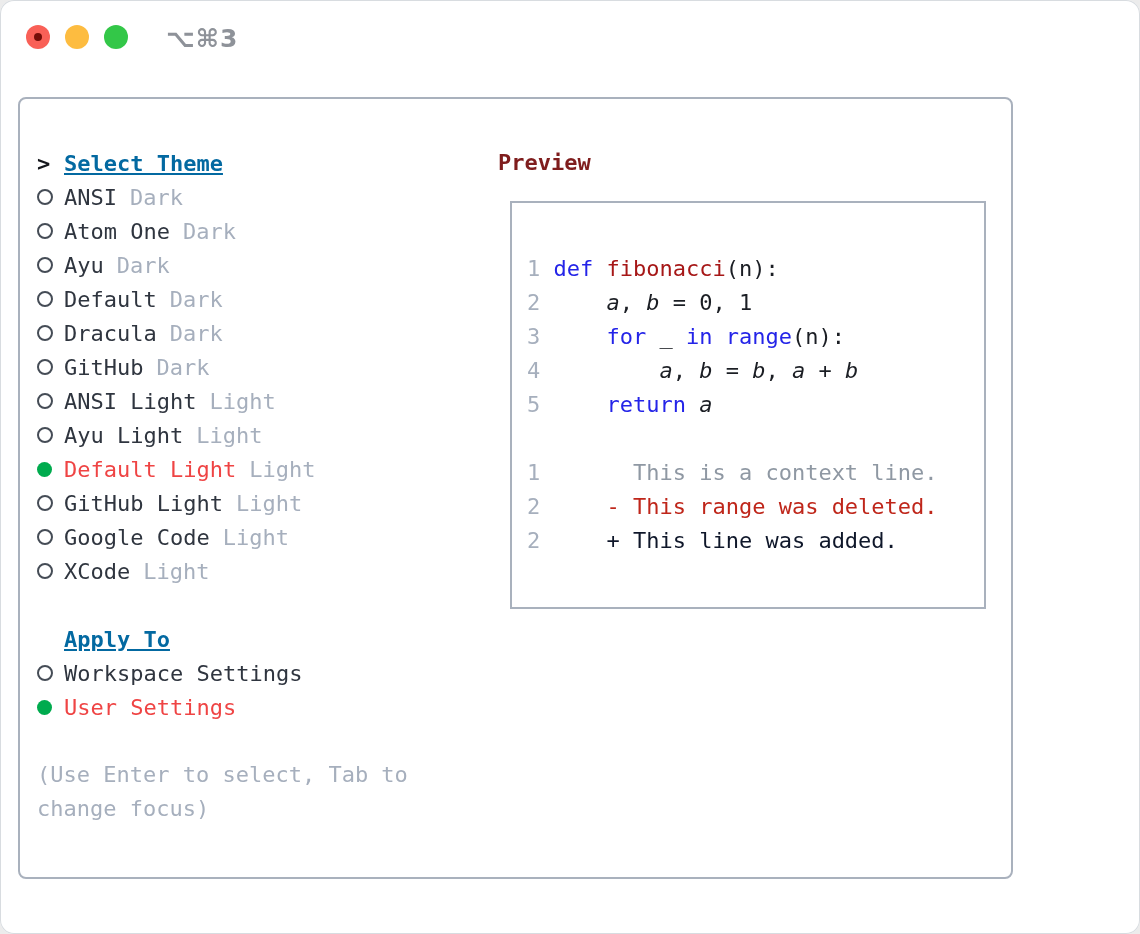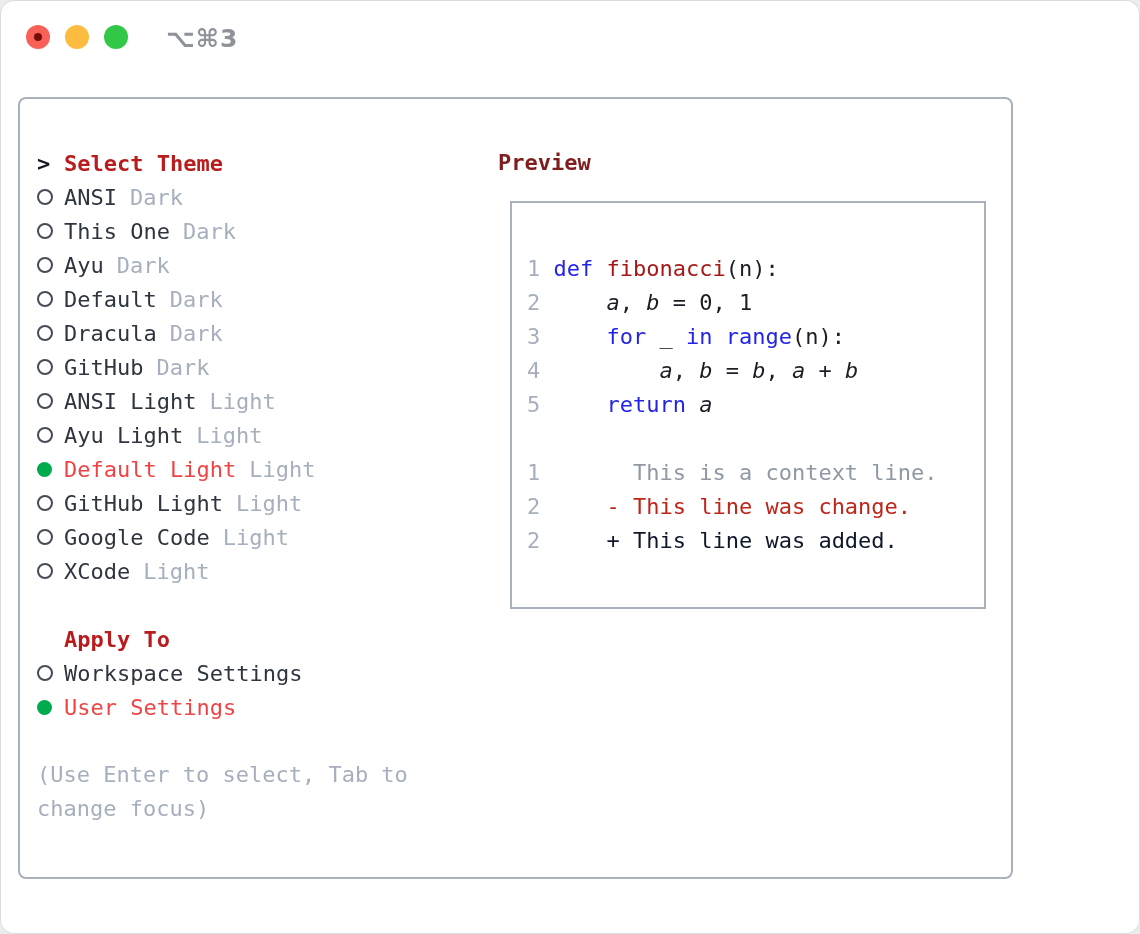--- a/index.html
+++ b/index.html
@@ -32,21 +32,21 @@
   
   .panel{
     position:absolute;left:18px;top:97px;width:995px;height:782px;
     border:2px solid #a9b1bd;border-radius:8px;box-sizing:border-box;
     background:#ffffff;
   }
   .left-col{position:absolute;left:17px;top:47px;width:440px;}
   .row{display:flex;align-items:center;height:34px;font-size:22px;white-space:pre;}
   .marker{width:27px;flex:none;display:flex;align-items:center;}
   .cursor{font-weight:bold;color:#15171c;font-size:22px;}
-  .bold{font-weight:bold;color:#b91c1c;}
+  .bold{font-weight:bold;color:#0369a1;text-decoration:underline;}
   .label{color:#2f353f;}
   .label.sel{color:#ef4444;}
   .tag{color:#a6afbd;margin-left:13px;}
   .circle{
     width:12px;height:12px;border:2px solid #454c56;border-radius:50%;
     box-sizing:content-box;
   }
   .circle.selected{
     width:15px;height:15px;border:none;background:#00ab4e;
   }
@@ -89,21 +89,21 @@
   <div class="panel">
 
     <div class="left-col">
       <div class="row">
         <span class="marker"><span class="cursor">&gt;</span></span>
         <span class="bold">Select Theme</span>
       </div>
 
       <div id="theme-list">
           <div class="row"><span class="marker"><span class="circle"></span></span><span class="label">ANSI</span><span class="tag">Dark</span></div>
-          <div class="row"><span class="marker"><span class="circle"></span></span><span class="label">This One</span><span class="tag">Dark</span></div>
+          <div class="row"><span class="marker"><span class="circle"></span></span><span class="label">Atom One</span><span class="tag">Dark</span></div>
           <div class="row"><span class="marker"><span class="circle"></span></span><span class="label">Ayu</span><span class="tag">Dark</span></div>
           <div class="row"><span class="marker"><span class="circle"></span></span><span class="label">Default</span><span class="tag">Dark</span></div>
           <div class="row"><span class="marker"><span class="circle"></span></span><span class="label">Dracula</span><span class="tag">Dark</span></div>
           <div class="row"><span class="marker"><span class="circle"></span></span><span class="label">GitHub</span><span class="tag">Dark</span></div>
           <div class="row"><span class="marker"><span class="circle"></span></span><span class="label">ANSI Light</span><span class="tag">Light</span></div>
           <div class="row"><span class="marker"><span class="circle"></span></span><span class="label">Ayu Light</span><span class="tag">Light</span></div>
           <div class="row"><span class="marker"><span class="circle selected"></span></span><span class="label sel">Default Light</span><span class="tag">Light</span></div>
           <div class="row"><span class="marker"><span class="circle"></span></span><span class="label">GitHub Light</span><span class="tag">Light</span></div>
           <div class="row"><span class="marker"><span class="circle"></span></span><span class="label">Google Code</span><span class="tag">Light</span></div>
           <div class="row"><span class="marker"><span class="circle"></span></span><span class="label">XCode</span><span class="tag">Light</span></div>
@@ -129,18 +129,18 @@
     <div class="preview-title">Preview</div>
 
     <div class="preview-box" id="preview-box">
         <div class="cline"><span class="num">1</span><span> </span><span class="kw">def</span><span> </span><span class="fn">fibonacci</span><span>(n):</span></div>
         <div class="cline"><span class="num">2</span><span>     </span><span class="var">a</span><span>, </span><span class="var">b</span><span> = 0, 1</span></div>
         <div class="cline"><span class="num">3</span><span>     </span><span class="kw">for</span><span> _ </span><span class="kw">in</span><span> </span><span class="kw">range</span><span>(n):</span></div>
         <div class="cline"><span class="num">4</span><span>         </span><span class="var">a</span><span>, </span><span class="var">b</span><span> = </span><span class="var">b</span><span>, </span><span class="var">a</span><span> + </span><span class="var">b</span></div>
         <div class="cline"><span class="num">5</span><span>     </span><span class="kw">return</span><span> </span><span class="var">a</span></div>
         <div class="cline"><span class="num"></span></div>
         <div class="cline"><span class="num">1</span><span class="ctx">       This is a context line.</span></div>
-        <div class="cline"><span class="num">2</span><span class="del">     - This line was change.</span></div>
+        <div class="cline"><span class="num">2</span><span class="del">     - This range was deleted.</span></div>
         <div class="cline"><span class="num">2</span><span class="add">     + This line was added.</span></div>
       </div>
 
   </div>
 </div>
 
 </body></html>

